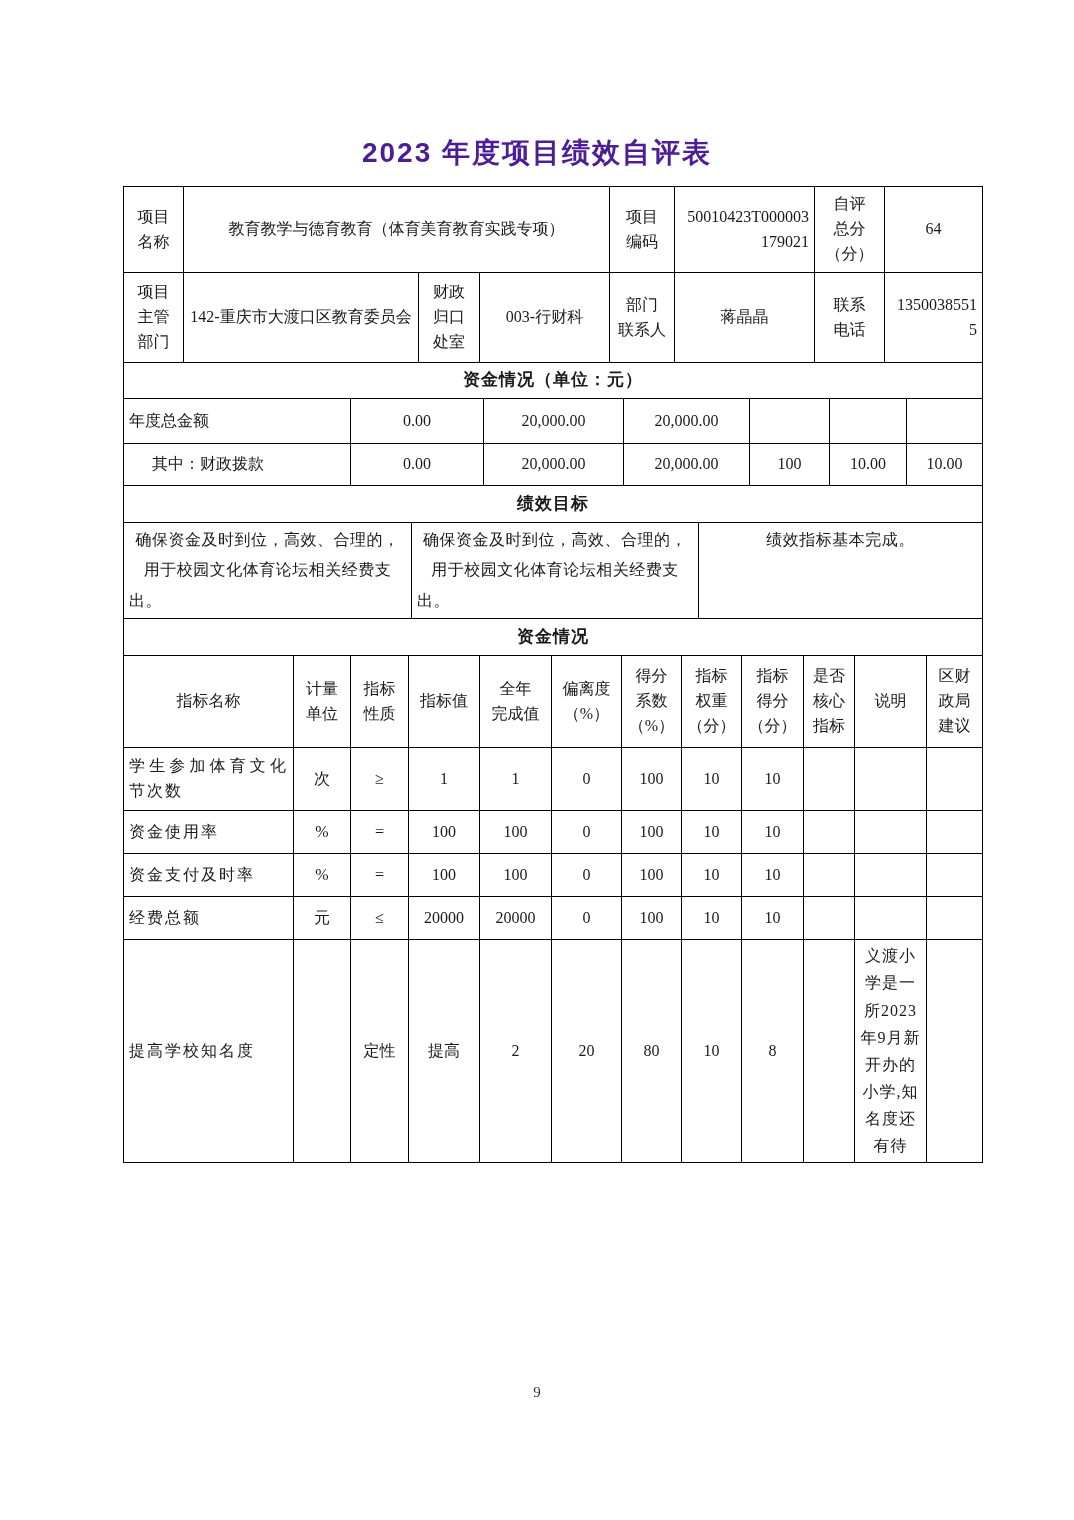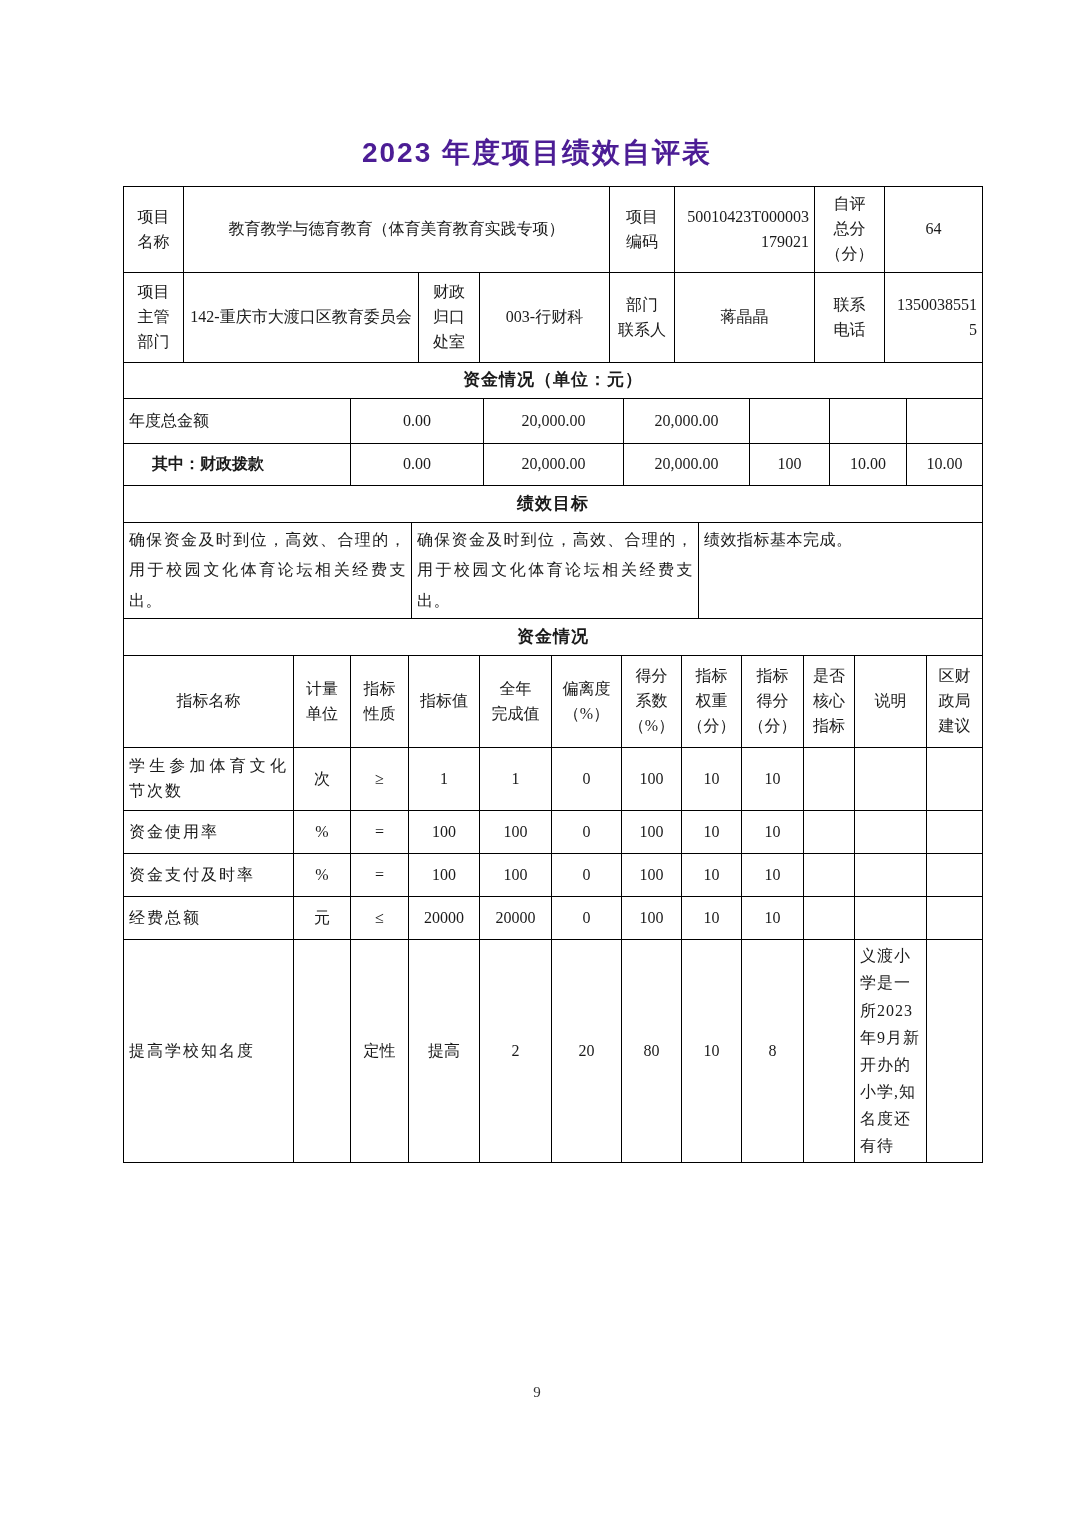--- a/index.html
+++ b/index.html
@@ -19,25 +19,25 @@
   }
   table + table { margin-top:-1px;padding-left:24px; }
   td {
     border:1px solid #000; padding:2px 5px; text-align:center;
     vertical-align:middle; white-space:pre-line; font-size:16px;
     line-height:1.55; overflow:hidden;
   }
   .band td { font-weight:bold; font-size:17px; letter-spacing:1px; }
   .left   { text-align:left; }
   .jt     { text-align:justify; text-align-last:left; }
-  .vtop   { vertical-align:top; }
+  .vtop   { vertical-align:top;text-align:center; }
   .name   { letter-spacing:2px; }
   .obj    { line-height:1.9; letter-spacing:0.5px; }
   .note   { line-height:1.7; letter-spacing:1px; }
-  .indent { padding-left:28px;font-weight:bold; }
+  .indent { padding-left:28px; }
   .brk    { word-break:break-all;text-align:right; }
   .page-number {
     position:absolute; top:1384px; left:0; width:100%;
     text-align:center; font-size:15px; color:#333;
   }
 </style>
 </head>
 <body>
 
 <div class="page">

